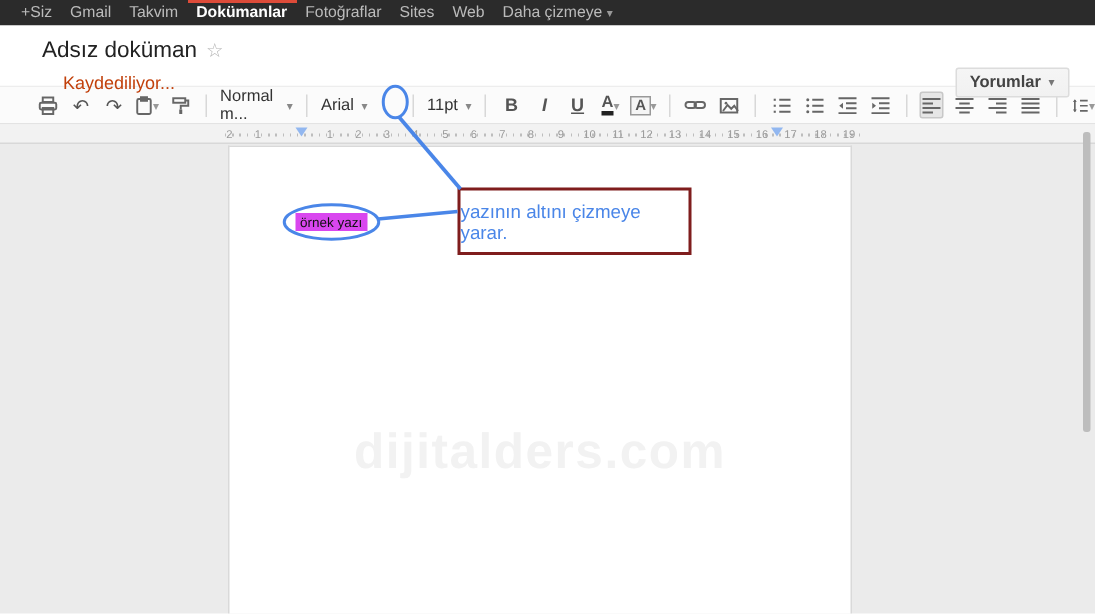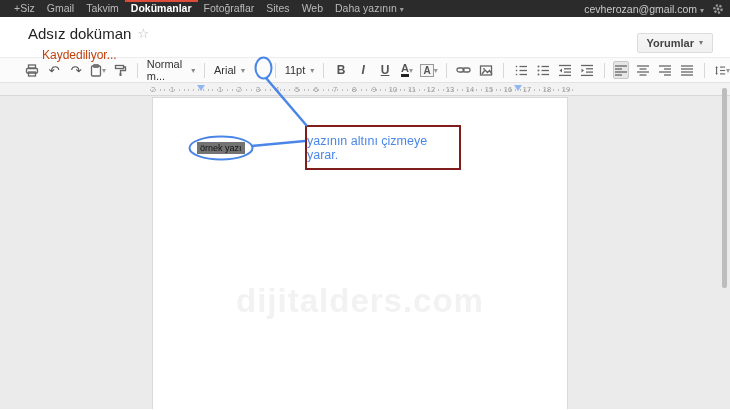--- a/index.html
+++ b/index.html
@@ -19,21 +19,21 @@
   .gear { display:inline-flex; align-items:center; cursor:pointer; }
 
   
   .header { background:#fff; padding:8px 0 0 28px; height:40px; position:relative; }
   .title-row { display:flex; align-items:center; gap:6px; }
   .doc-title { font-size:15px; color:#222; }
   .star { color:#b5b5b5; font-size:13px; cursor:pointer; }
   .menu-row { display:flex; align-items:center; gap:19px; margin-top:6px; font-size:12px; color:#333; }
   .menu-item { cursor:pointer; }
   .saving { color:#c2410c; margin-left:14px; }
-  .hdr-buttons { position:absolute; right:17px; top:16px; display:flex; gap:6px; }
+  .hdr-buttons { position:absolute; right:17px; top:28px; display:flex; gap:6px; }
   .btn { font-size:11px; font-weight:bold; border-radius:2px; padding:3px 9px; cursor:pointer;
          display:inline-flex; align-items:center; gap:5px; line-height:12px; }
   .btn-comments { color:#444; background:linear-gradient(#f5f5f5,#f1f1f1); border:1px solid #dcdcdc; }
   .btn-comments .tb-caret{ color:#777; }
   .btn-share { color:#fff; background:#4d90fe; border:1px solid #3079ed; }
   .lock { width:7px; height:5px; border:1px solid #fff; border-radius:1px; position:relative; margin-top:3px;}
   .lock::before { content:""; position:absolute; top:-4px; left:1px; width:3px; height:3px;
                   border:1px solid #fff; border-bottom:none; border-radius:3px 3px 0 0; }
 
   
@@ -63,52 +63,40 @@
   .ruler-marker { position:absolute; top:2px; width:0; height:0; border-left:4px solid transparent;
                   border-right:4px solid transparent; border-top:6px solid #92b7f0; cursor:pointer; }
 
   
   .canvas { position:relative; height:313px; background:#ebebeb; }
   .page { position:absolute; left:152px; top:1px; width:416px; height:312px; background:#fff;
           border:1px solid #d9d9d9; border-bottom:none; cursor:text; }
   .watermark { position:absolute; left:152px; width:416px; top:186px; text-align:center;
                font-size:33px; font-weight:bold; color:#f2f2f2; letter-spacing:1px; }
   .sample-text { position:absolute; left:197px; top:46px; font-size:9px; color:#111;
-                 background:#737373; padding:1px 3px; }
+                 background:#d946ef; padding:1px 3px; }
   .callout-box { position:absolute; left:305px; top:29px; width:156px; height:45px; background:#ffffff;
                  border:2px solid #7f1d1d; display:flex; align-items:center; justify-content:flex-start;
                  font-size:12.5px; color:#4a86e8; }
   .scroll-thumb { position:absolute; right:3px; top:88px; width:5px; height:200px; background:#bdbdbd;
                   border-radius:2px; cursor:pointer; }
 
   
   .overlay { position:absolute; left:0; top:0; width:730px; height:410px; pointer-events:none; z-index:50; }
 </style>
 </head>
 <body>
 
 <div id="app">
 
   <div class="topbar">
     <span><span class="tb-link">+Siz</span><span class="tb-link">Gmail</span><span class="tb-link">Takvim</span><span class="tb-link active">Dokümanlar</span><span class="tb-link">Fotoğraflar</span><span class="tb-link">Sites</span><span class="tb-link">Web</span></span>
     <span class="tb-more">
-      <span>Daha yazının</span>
-      <span class="tb-caret">▾</span>
-    </span>
-    <span class="tb-right">
-      <span class="tb-email">
-        <span>cevherozan@gmail.com</span>
-        <span class="tb-caret">▾</span>
-      </span>
-      <span class="gear">
-        <svg width="12" height="12" viewBox="0 0 12 12">
-          <circle cx="6" cy="6" r="3.6" fill="none" stroke="#9a9a9a" stroke-width="2.4" stroke-dasharray="2 1.6"></circle>
-          <circle cx="6" cy="6" r="1.4" fill="#9a9a9a"></circle>
-        </svg>
-      </span>
+      <span>Daha çizmeye</span>
+      <span class="tb-caret">▾</span>
     </span>
   </div>
 
   <div class="header">
     <div class="title-row">
       <span class="doc-title">Adsız doküman</span>
       <span class="star">☆</span>
     </div>
     <div class="menu-row">
       <span class="saving">Kaydediliyor...</span>

